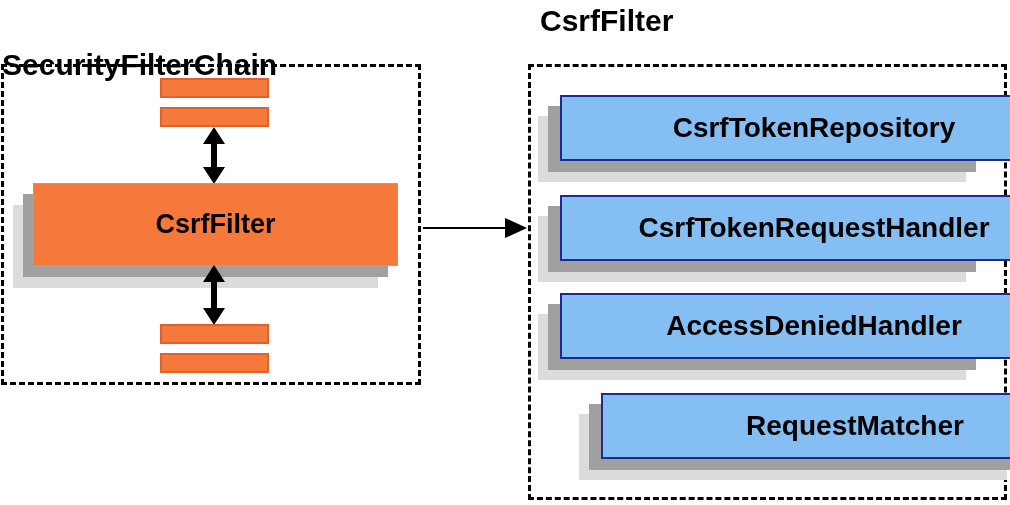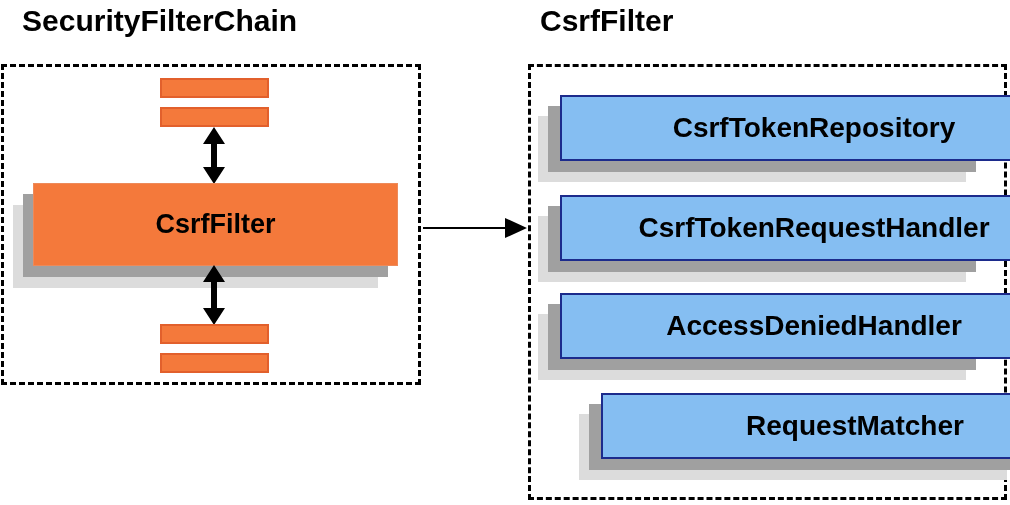--- a/index.html
+++ b/index.html
@@ -27,21 +27,21 @@
   }
 
   .panel-title {
     position: absolute;
     top: 4px;
     font-size: 30px;
     font-weight: bold;
     letter-spacing: 0px;
     white-space: nowrap;
   }
-  .title-left  { left: 22px; }
+  .title-left  { left: 2px; margin-top: 44px; }
   .title-right { left: 540px; }
 
   .dashed-box {
     position: absolute;
     border: 3px dashed var(--dash);
     background: transparent;
   }
   .dashed-left  { left: 1px;   top: 64px; width: 420px; height: 321px; }
   .dashed-right { left: 528px; top: 64px; width: 479px; height: 436px; }
 

